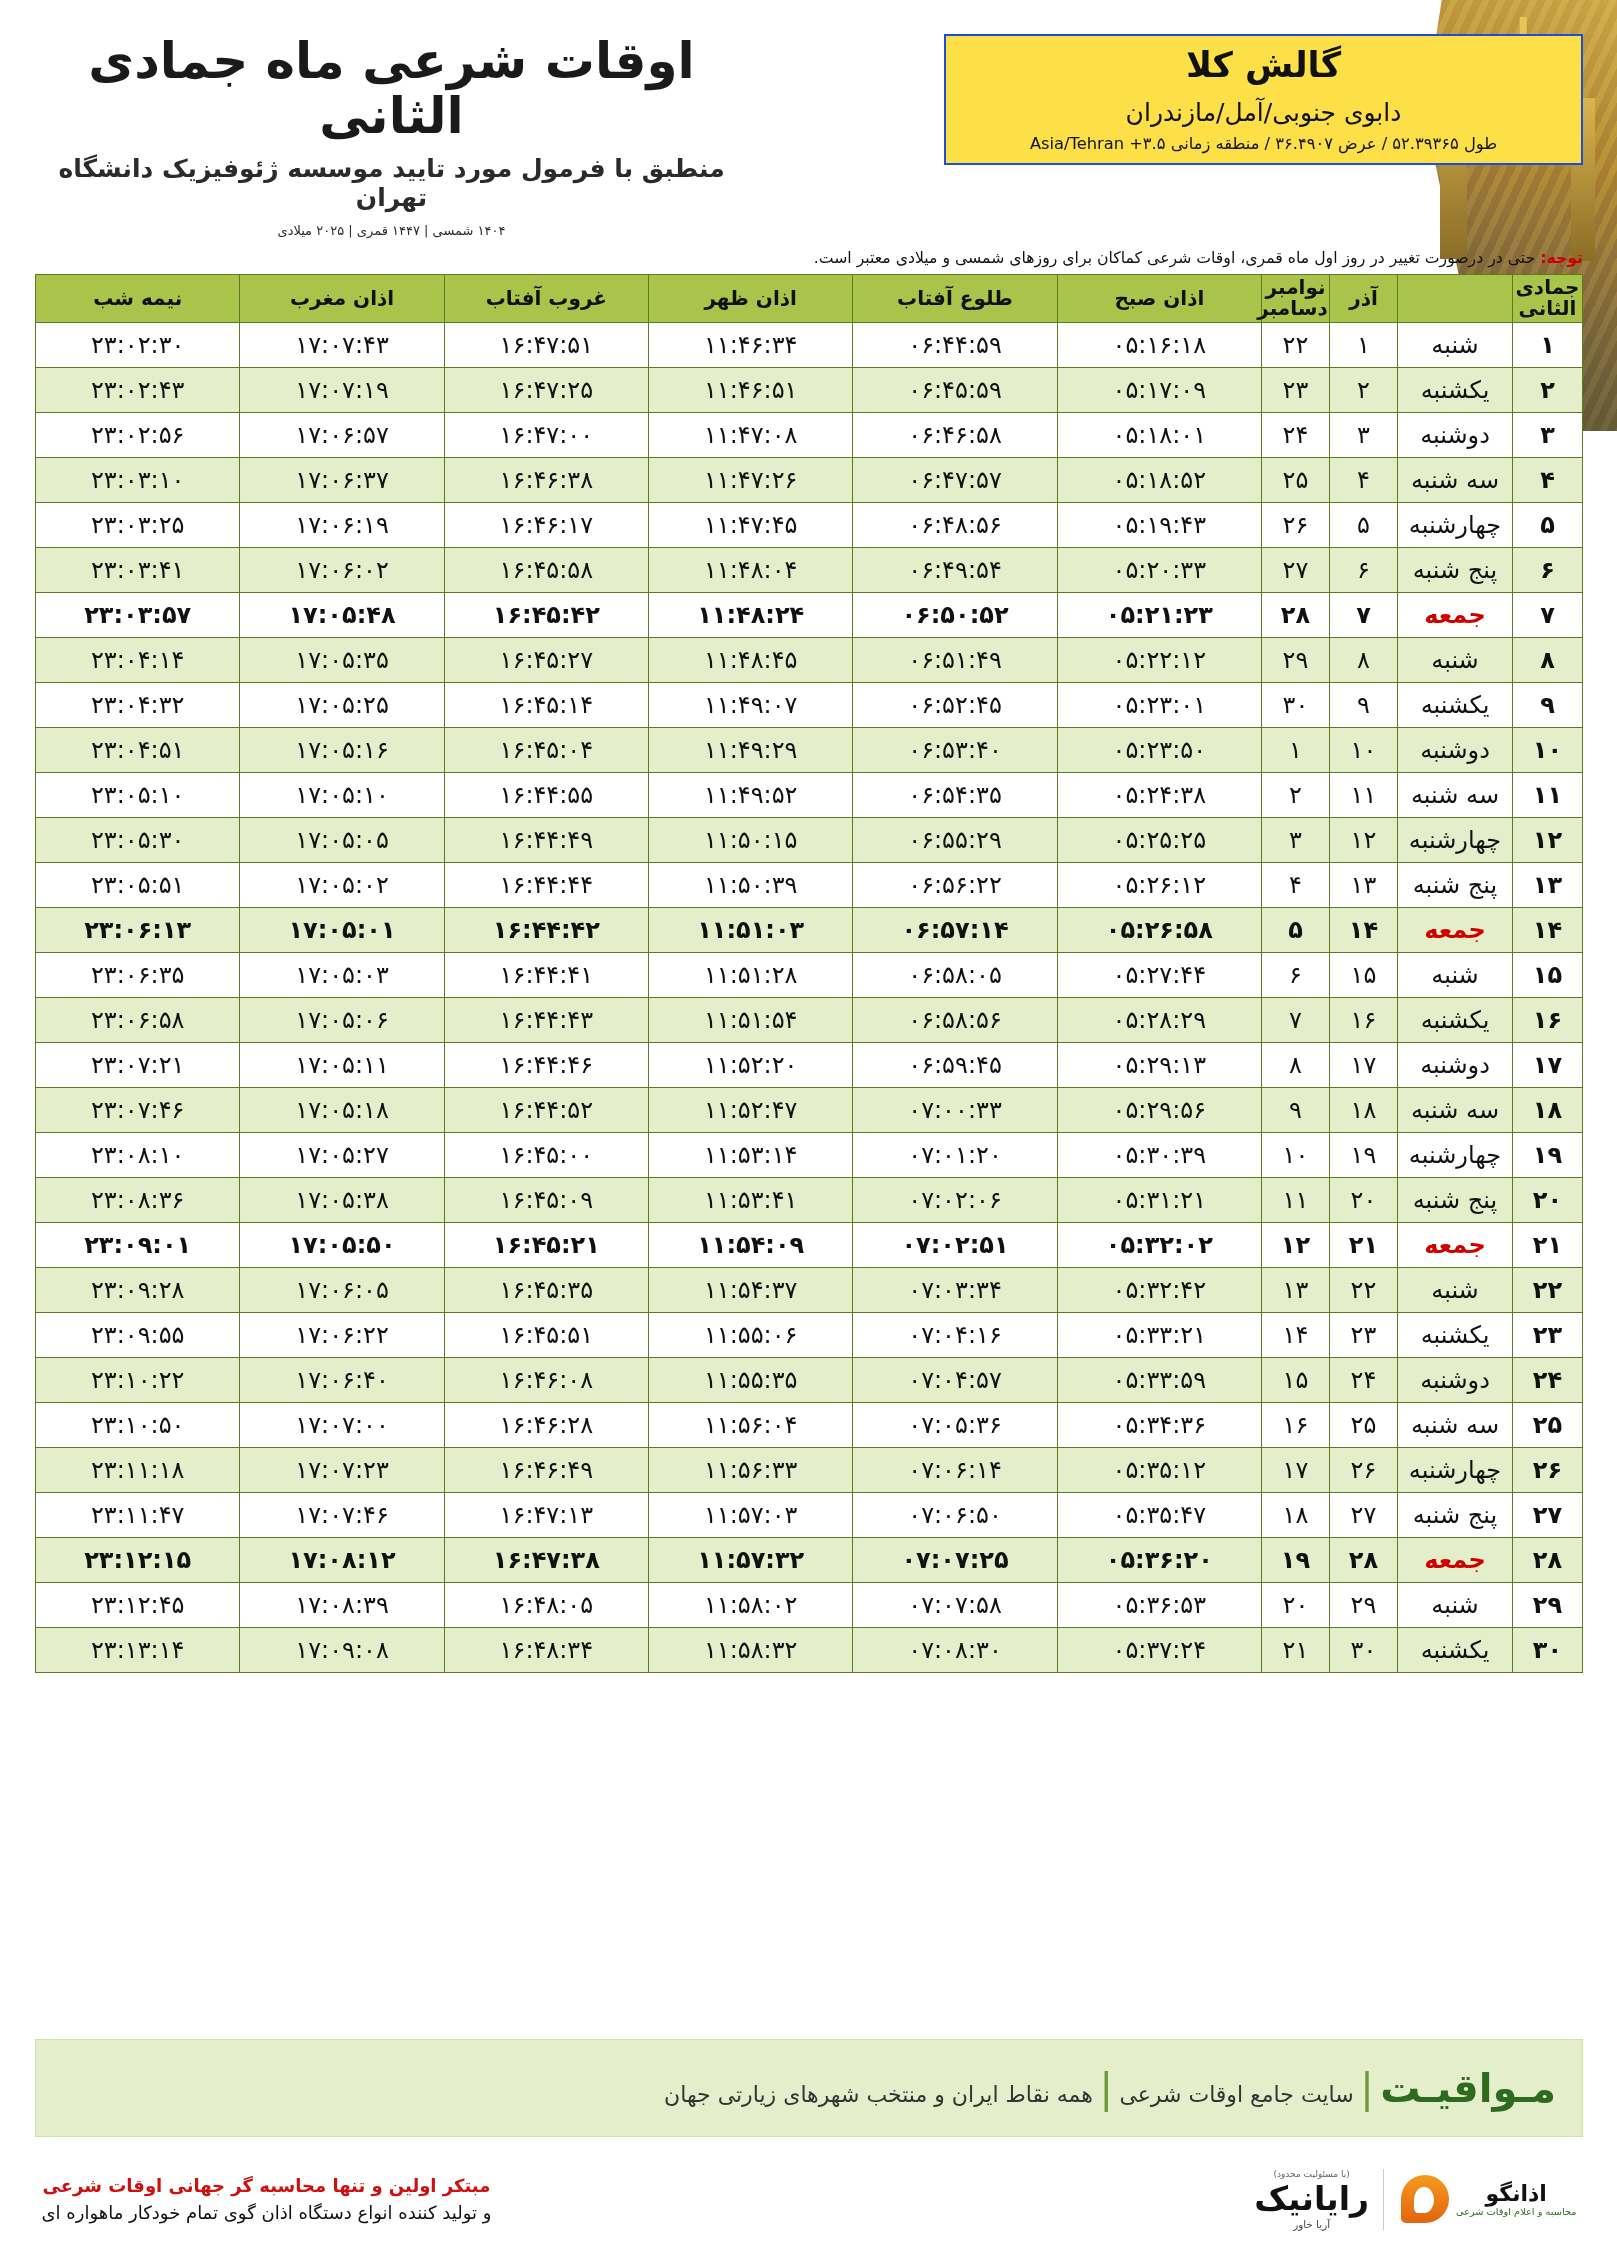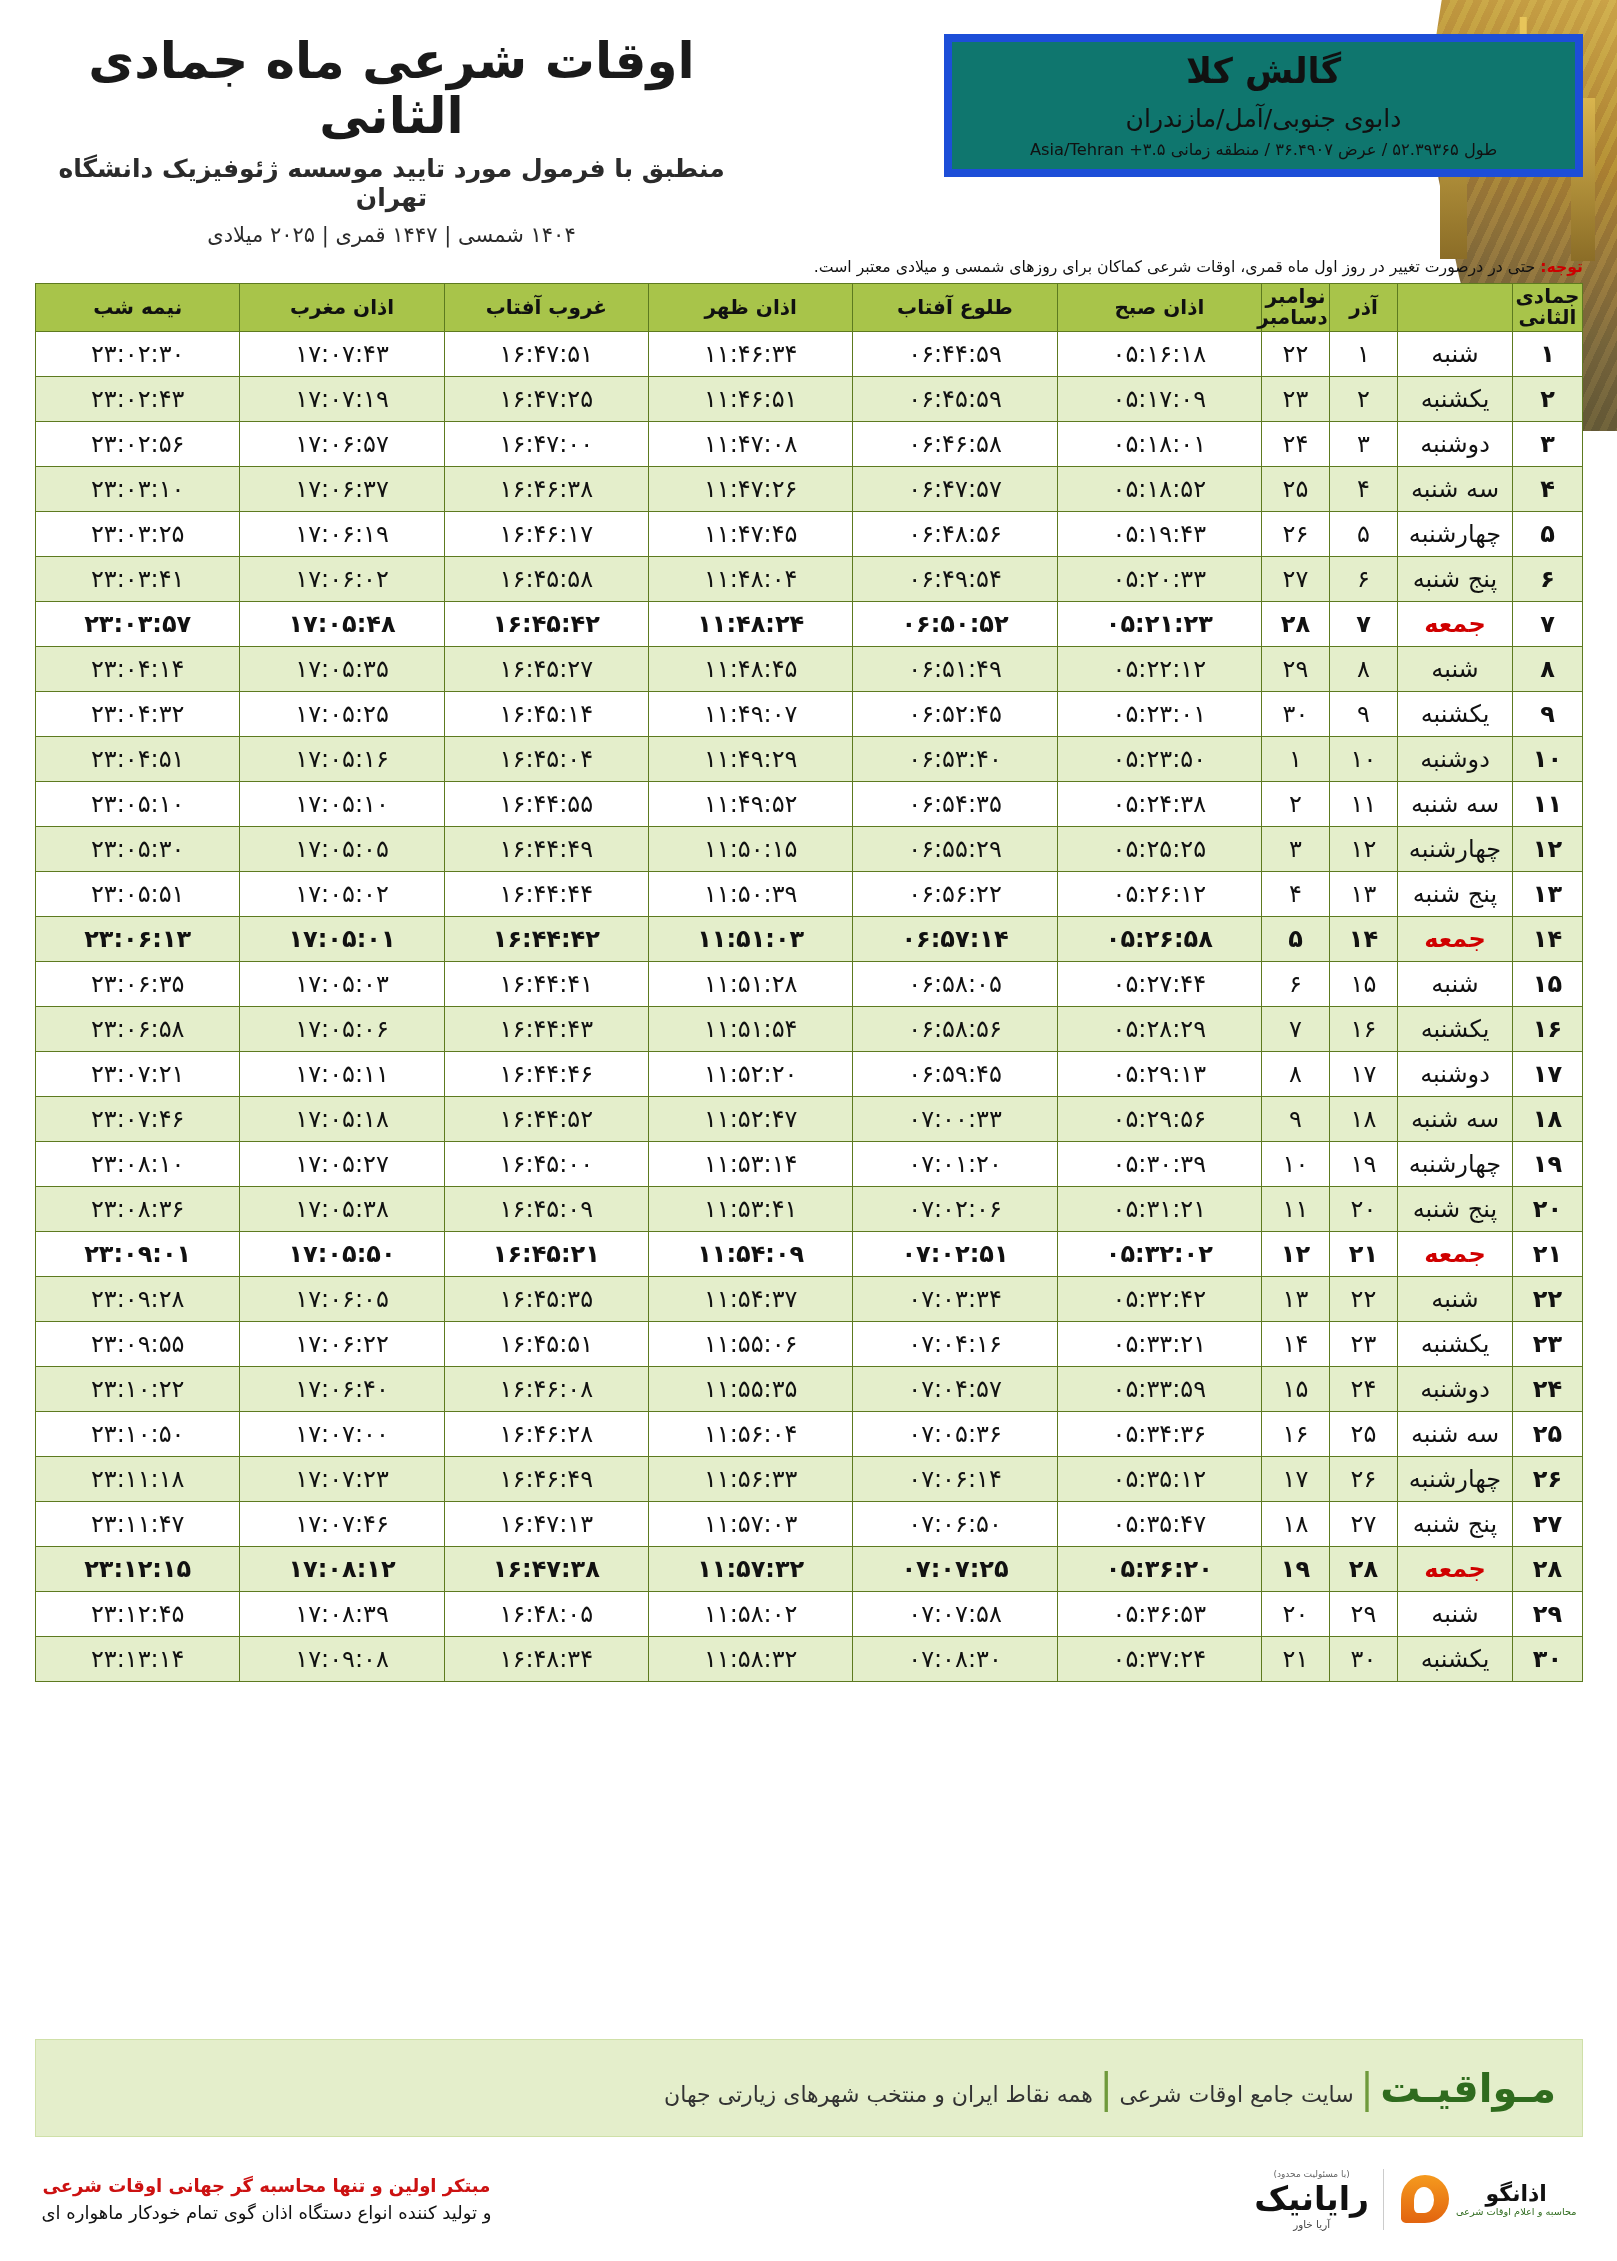--- a/index.html
+++ b/index.html
@@ -84,29 +84,29 @@
     line-height: 1.1;
     text-shadow: 0 0.7px 0 #fff;
   }
   .sub-title {
     font-size: 25px;
     font-weight: bold;
     color: #2b2b2b;
     margin-top: 10.4px;
   }
   .year-line {
-    font-size: 21px;
+    font-size: 13px;
     color: #2b2b2b;
     margin-top: 10.4px;
   }
 
   .loc-box {
     width: 639px;
-    border: 8px solid #1d4ed8;
-    background: #0f766e;
+    border: 2px solid #1d4ed8;
+    background: #fde047;
     text-align: center;
     padding: 9px 6.5px 10.4px 6.5px;
     direction: rtl;
   }
   .loc-name {
     font-size: 35px;
     font-weight: bold;
     color: #111;
     line-height: 1.15;
   }

